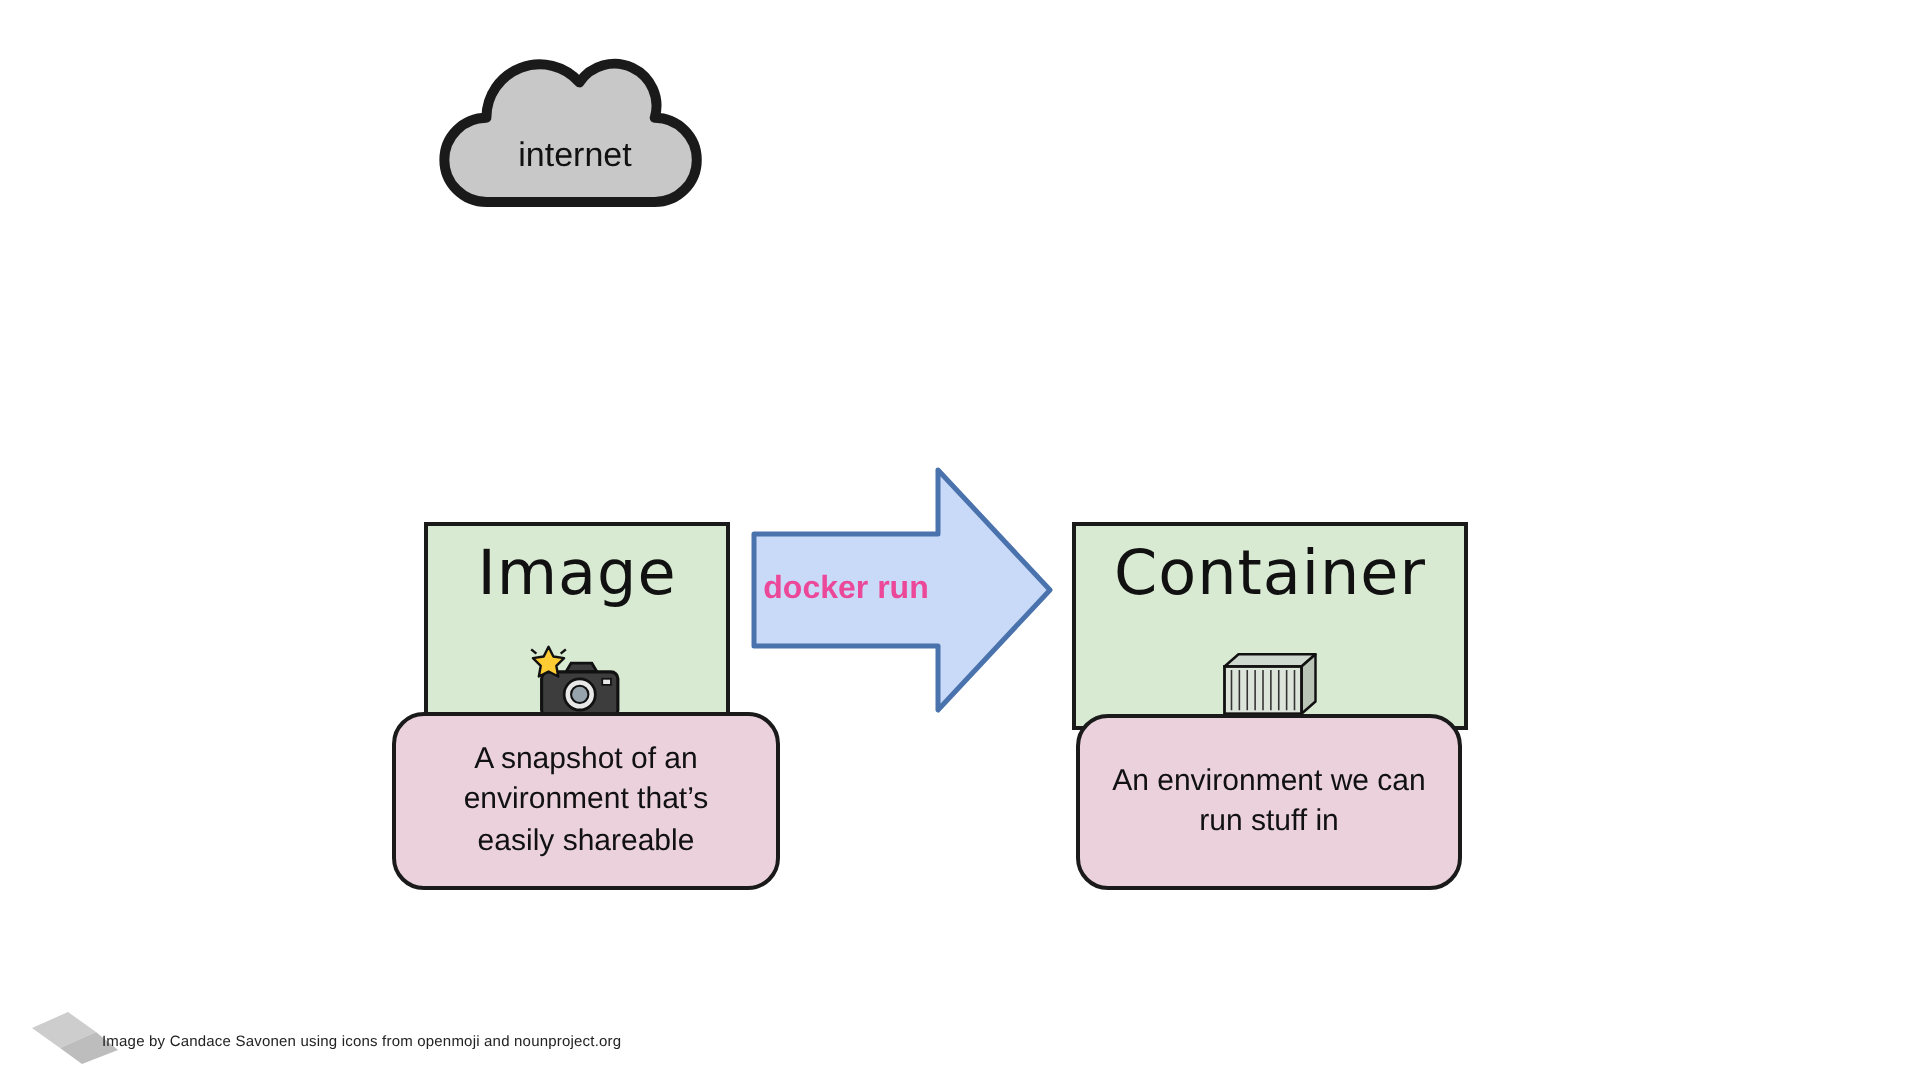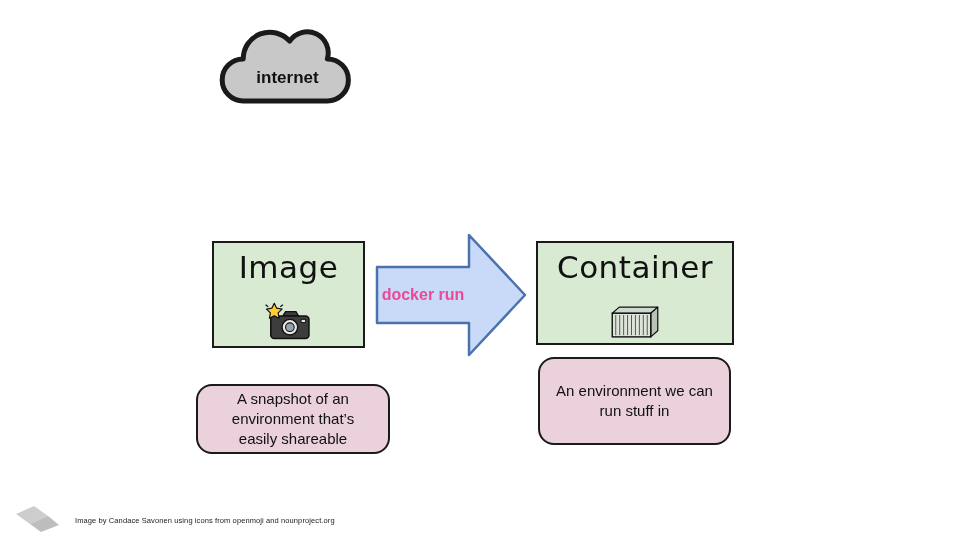--- a/index.html
+++ b/index.html
@@ -5,60 +5,60 @@
   html,body{margin:0;padding:0;background:#ffffff;}
   .stage{
     position:relative;width:960px;height:540px;background:#ffffff;
     font-family:"Liberation Sans",sans-serif;overflow:hidden;
   }
   
   .cloud-wrap{position:absolute;left:210px;top:12px;width:155px;height:106px;}
   .cloud-wrap svg{position:absolute;inset:0;width:100%;height:100%;}
   .cloud-label{
     position:absolute;inset:0;display:flex;align-items:center;justify-content:center;
-    padding-top:26px;font-weight:bold;font-size:17px;color:#111;
+    padding-top:26px;font-weight:normal;font-size:17px;color:#111;
   }
   
   .pull-arrow{position:absolute;left:213px;top:140px;width:148px;height:88px;}
   .pull-arrow svg{position:absolute;inset:0;width:100%;height:100%;}
   .pull-arrow .arrow-label{
     position:absolute;left:0;top:9px;width:100%;text-align:center;
     font-weight:bold;font-size:17px;color:#111;
   }
   .run-arrow{position:absolute;left:375px;top:231px;width:152px;height:128px;}
   .run-arrow svg{position:absolute;inset:0;width:100%;height:100%;}
   .run-arrow .arrow-label{
     position:absolute;left:0;top:50%;width:96px;transform:translateY(-50%);
     text-align:center;font-weight:bold;font-size:16px;color:#ec4899;
   }
   
   .concept-box{
     position:absolute;background:var(--box_green,#d9ead3);
-    border:2px solid #1a1a1a;box-sizing:border-box;text-align:center;
+    border:2px solid #1a1a1a;box-sizing:border-box;text-align:center;margin-top:20px;
   }
   .image-box{left:212px;top:241px;width:153px;height:107px;}
   .container-box{left:536px;top:241px;width:198px;height:104px;}
   .box-title{
     font-family:"DejaVu Sans",sans-serif;font-size:31px;font-weight:400;
     letter-spacing:0.5px;color:#111;margin-top:7px;line-height:1.1;
   }
   .box-icon{position:absolute;left:50%;transform:translateX(-50%);bottom:3px;}
   
   .note{
     position:absolute;background:var(--note_pink,#ead1dc);
     border:2px solid #1a1a1a;border-radius:16px;box-sizing:border-box;
     display:flex;align-items:center;justify-content:center;text-align:center;
     font-size:15px;line-height:1.35;color:#111;padding:6px 16px;
   }
-  .note-left{left:196px;top:356px;width:194px;height:70px;margin-top:28px;}
+  .note-left{left:196px;top:356px;width:194px;height:89px;}
   .note-right{left:538px;top:357px;width:193px;height:88px;}
   
   .footer-logo{position:absolute;left:14px;top:502px;width:46px;height:32px;}
   .attribution{
-    position:absolute;left:75px;top:516px;font-size:7.5px;color:#222;
+    position:absolute;left:51px;top:516px;font-size:7.5px;color:#222;
     letter-spacing:0.1px;
   }
 </style>
 </head>
 <body>
 
 <div class="stage">
 
   <div class="cloud-wrap">
     <svg viewBox="0 0 140 95">

